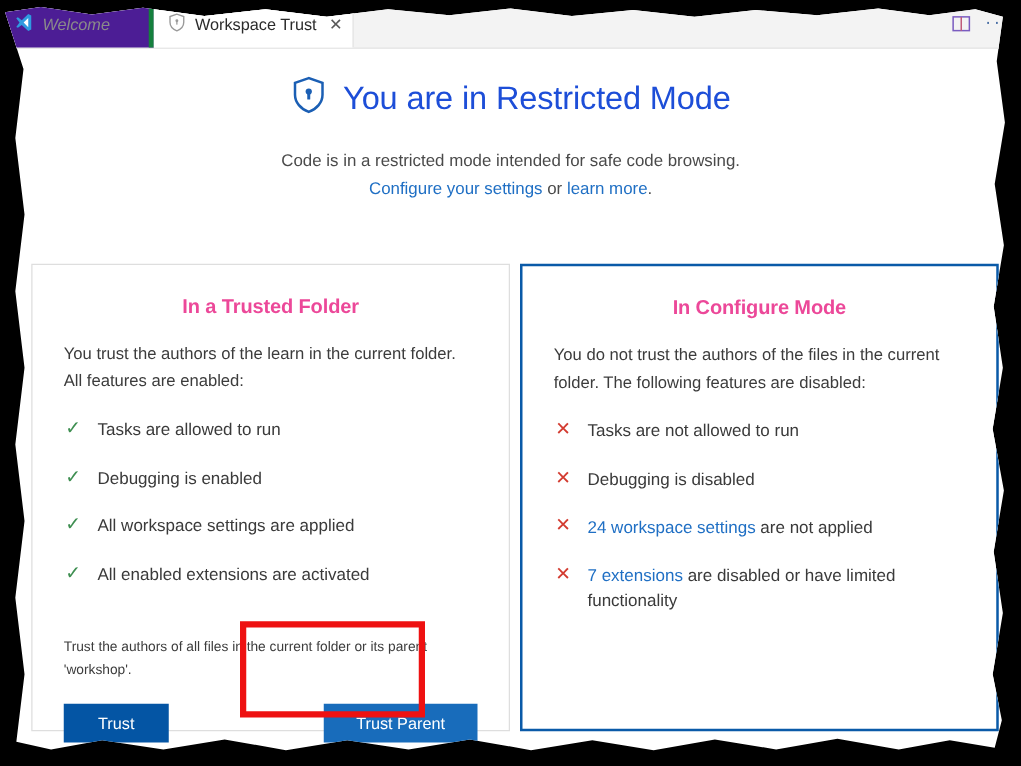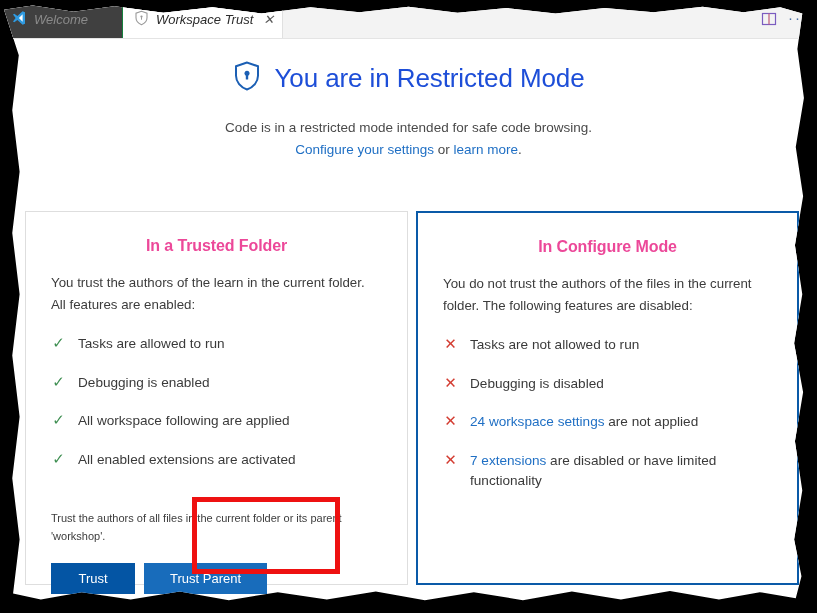--- a/index.html
+++ b/index.html
@@ -62,22 +62,22 @@
     align-items: center;
     gap: 7px;
     padding: 0 11px;
     box-sizing: border-box;
     font-size: 13px;
     color: #6a6a6a;
     cursor: pointer;
     user-select: none;
   }
   .tab.inactive {
-    background: #404040;
-    border-right: 1px solid #15803d;
+    background: #4c1d95;
+    border-right: 4px solid #15803d;
   }
   .tab.inactive .tab-label {
     font-style: italic;
     color: #8a8a8a;
   }
   .tab.active {
     background: #ffffff;
     border-right: 1px solid #e0e0e0;
     color: #333333;
   }
@@ -85,21 +85,21 @@
   .tab-label { font-size: 13px; white-space: nowrap; }
   .tab-close {
     font-size: 13px;
     color: #5a5a5a;
     margin-left: 3px;
     line-height: 1;
     width: 14px;
     text-align: center;
   }
   #tab-welcome  { left: 0px;   width: 123px; }
-  #tab-trust    { left: 123px; width: 160px; font-style: italic; }
+  #tab-trust    { left: 123px; width: 160px; }
 
   #tabbar-actions {
     position: absolute;
     right: 8px;
     top: 0;
     height: 38px;
     display: flex;
     align-items: center;
     gap: 10px;
   }
@@ -210,21 +210,21 @@
   #trust-note {
     margin-top: 40px;
     font-size: 11px;
     color: #3c3c3c;
     line-height: 1.62;
   }
   #button-row {
     margin-top: 17px;
     display: flex;
     align-items: flex-start;
-    justify-content: flex-start;
+    justify-content: space-between;
     gap: 9px;
   }
   .btn-wrap {
     display: flex;
     flex-direction: column;
     align-items: center;
   }
   .btn {
     border: none;
     color: #ffffff;
@@ -328,21 +328,21 @@
         <li class="feature-item">
           <span class="mark check">✓</span>
           <span class="feature-text">Tasks are allowed to run</span>
         </li>
         <li class="feature-item">
           <span class="mark check">✓</span>
           <span class="feature-text">Debugging is enabled</span>
         </li>
         <li class="feature-item">
           <span class="mark check">✓</span>
-          <span class="feature-text">All workspace following are applied</span>
+          <span class="feature-text">All workspace settings are applied</span>
         </li>
         <li class="feature-item">
           <span class="mark check">✓</span>
           <span class="feature-text">All enabled extensions are activated</span>
         </li>
       </ul>
 
       <div id="trust-note">Trust the authors of all files in the current folder or its parent 'workshop'.</div>
 
       <div id="button-row">

